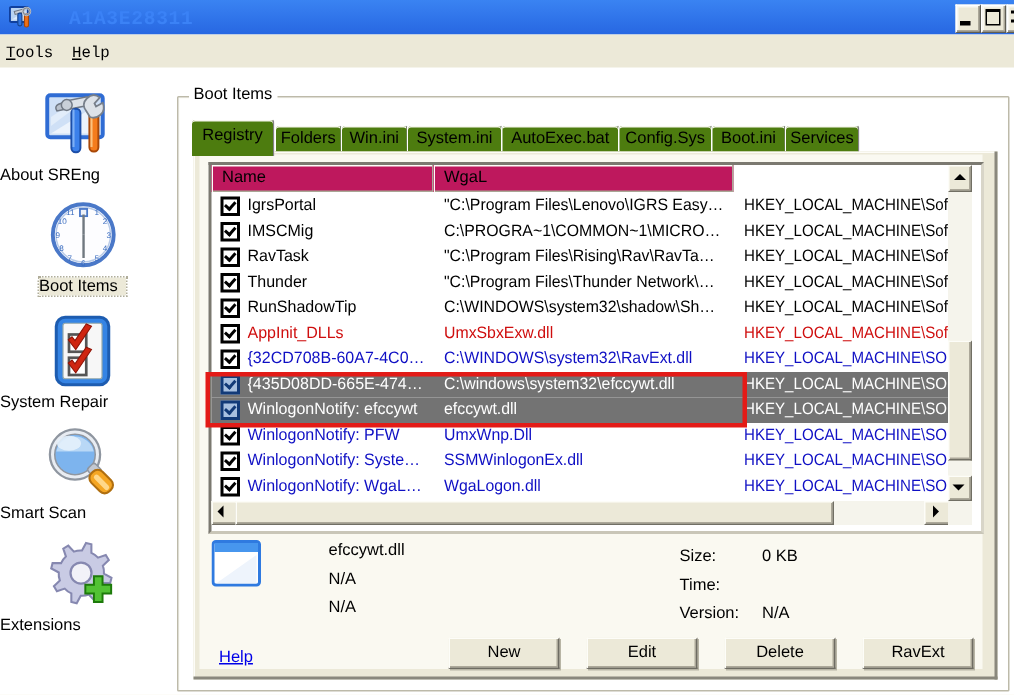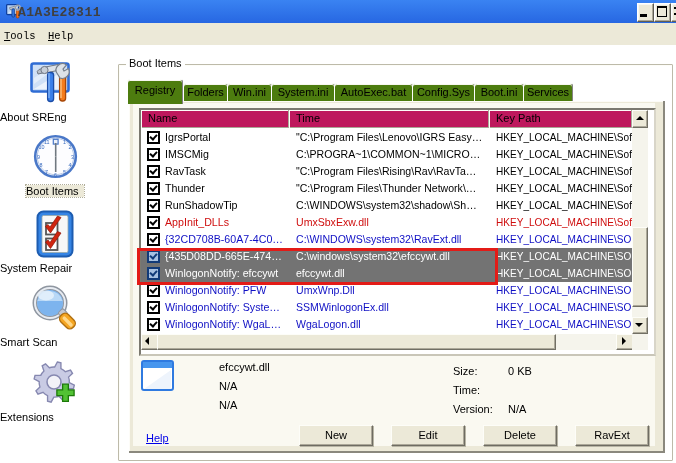--- a/index.html
+++ b/index.html
@@ -1,20 +1,20 @@
 <!DOCTYPE html>
 <html><head><meta charset="utf-8">
 <style>
 html,body{margin:0;padding:0}
 body{width:676px;height:463px;position:relative;background:#fff;overflow:hidden;
  font-family:"Liberation Sans",sans-serif;-webkit-font-smoothing:none}
 .abs{position:absolute}
 
 #tb{left:0;top:0;width:676px;height:23px;background:linear-gradient(180deg,#3a83f2,#2767e2)}
-#ttl{left:18px;top:5px;color:#404040;font:bold 13px "Liberation Mono",monospace;letter-spacing:.5px}
+#ttl{left:46px;top:5px;color:#3b82f6;font:bold 13px "Liberation Mono",monospace;letter-spacing:.5px}
 .capbtn{top:3px;width:15px;height:17px;background:#ECE9D8;border:1px solid;
  border-color:#fff #5f5d54 #5f5d54 #fff;box-shadow:inset -1px -1px 0 #aca899,inset 1px 1px 0 #f8f7f2}
 
 #mb{left:0;top:23px;width:676px;height:22px;background:#ECE9D8;color:#000;
  font:11px "Liberation Mono",monospace}
 #mb span{position:absolute;top:7px;font-size:10.5px}
 
 .slab{left:0;width:110px;text-align:left;font-size:11px;color:#000}
 .slabsel{background:#ECE9D8;outline:1px dotted #b0ad9a}
 
@@ -169,24 +169,21 @@
 <div class="abs tab" style="left:523px;width:48px">Services</div>
 <div class="abs" id="panel"></div>
 <div class="abs" id="panelin"></div>
 <div class="abs tab" id="tabsel">Registry</div>
 
 <div class="abs" id="lv">
  <div class="abs hc" style="left:0;width:147px">
       <span>Name</span>
     </div>
  <div class="abs hc" style="left:148px;width:199px">
-      <span>Time</span>
-    </div>
- <div class="abs hc" style="left:348px;width:142px">
-      <span>Key Path</span>
+      <span>WgaL</span>
     </div>
  <div class="abs" id="rows" style="left:0;top:19px;width:491px">
       <div class="abs row " style="top:0px">
         <i class="cb "></i>
         <b class="nm">IgrsPortal</b>
         <b class="dt">"C:\Program Files\Lenovo\IGRS Easy…</b>
         <b class="kp">HKEY_LOCAL_MACHINE\Sof</b>
       </div>
       <div class="abs row " style="top:17px">
         <i class="cb "></i>

